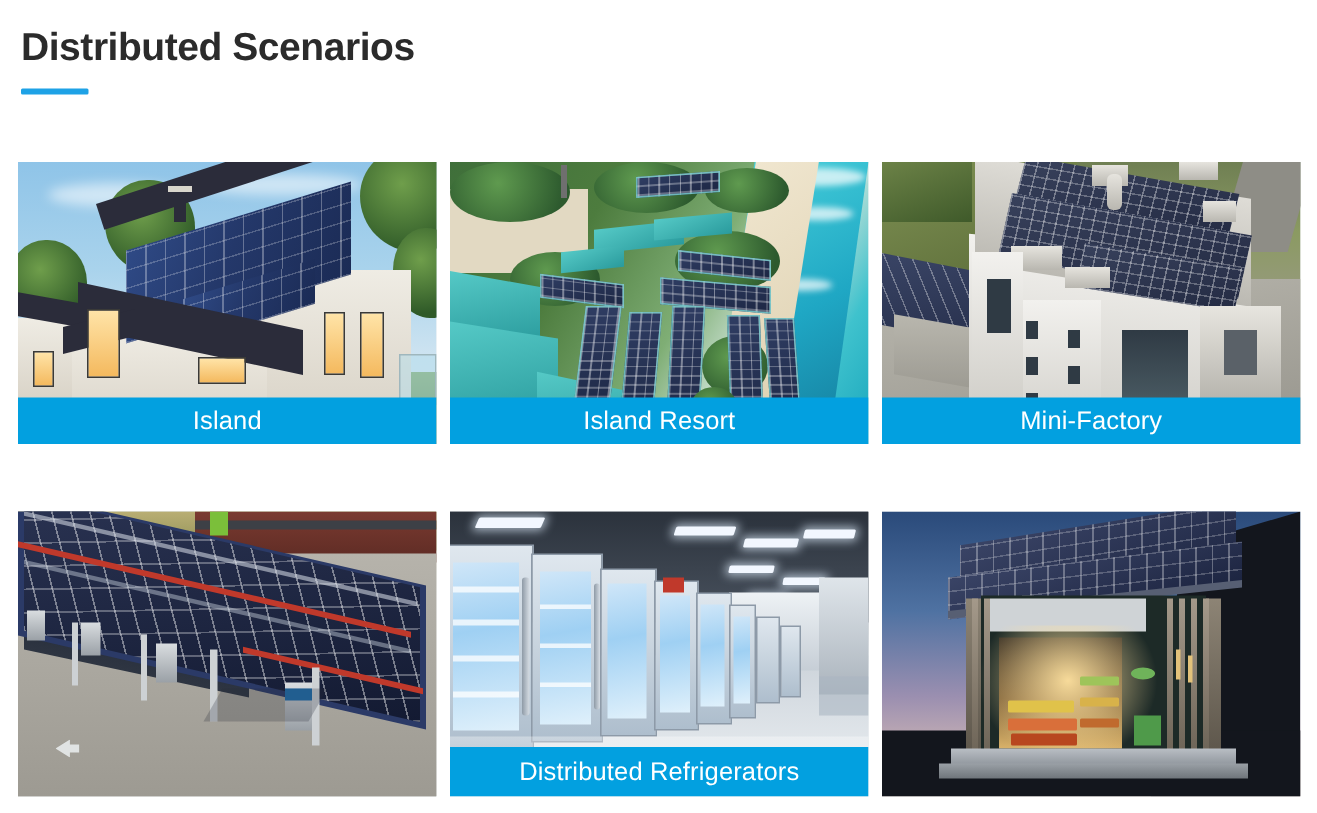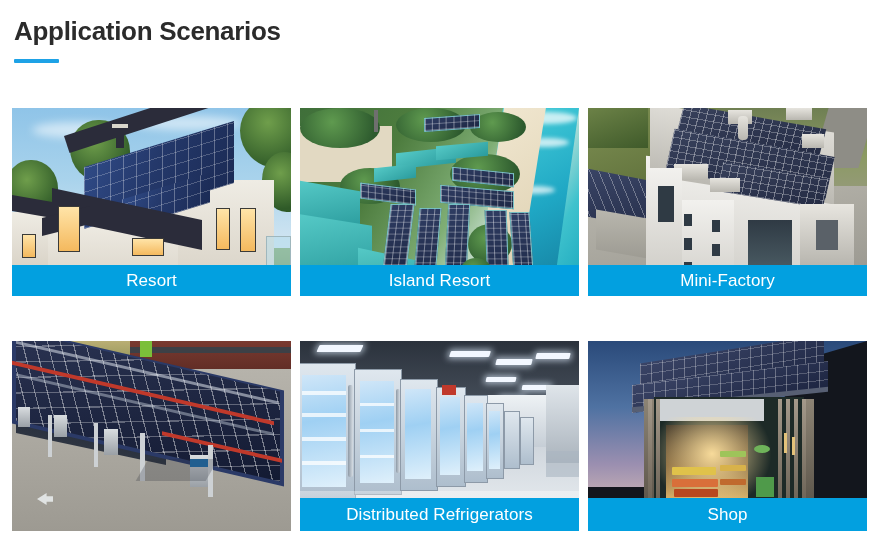--- a/index.html
+++ b/index.html
@@ -175,21 +175,21 @@
   .shop-prod { position:absolute; border-radius:1px; }
   .shop-chair { position:absolute; background:#4f9a4a; }
   .shop-dark { position:absolute; background:#1d2a27; }
 </style>
 </head>
 <body>
 
 <div class="page">
 
   <div class="section-header">
-    <div class="section-title">Application Scenarios</div>
+    <div class="section-title">Distributed Scenarios</div>
     <div class="title-rule"></div>
   </div>
 
   <div class="grid">
 
     <div class="card">
       <div class="thumb">
         <div class="scene">
           <div class="villa-sky"></div>
           <div class="villa-cloud" style="left:20px;top:14px;width:90px;height:16px;"></div>
@@ -218,21 +218,21 @@
           <div class="villa-roof-dark" style="left:104px;top:18px;width:8px;height:22px;"></div>
           <div style="position:absolute;left:100px;top:16px;width:16px;height:4px;background:#d9d6cc;"></div>
 
           <div class="villa-win" style="left:46px;top:98px;width:22px;height:46px;"></div>
           <div class="villa-win" style="left:204px;top:100px;width:14px;height:42px;"></div>
           <div class="villa-win" style="left:228px;top:100px;width:16px;height:44px;"></div>
           <div class="villa-win" style="left:120px;top:130px;width:32px;height:18px;"></div>
           <div style="position:absolute;left:254px;top:128px;width:25px;height:34px;background:rgba(180,220,235,.55);border:1px solid #9fb7bd;"></div>
         </div>
       </div>
-      <div class="caption">Resort</div>
+      <div class="caption">Island</div>
     </div>
 
     <div class="card">
       <div class="thumb">
         <div class="scene">
           <div class="isl-base"></div>
           <div class="isl-ocean" style="right:0;top:0;width:76px;height:188px;transform:skewX(-8deg);transform-origin:top right;"></div>
           <div class="isl-surf" style="right:2px;top:4px;width:60px;height:12px;"></div>
           <div class="isl-surf" style="right:10px;top:30px;width:46px;height:9px;"></div>
           <div class="isl-surf" style="right:24px;top:78px;width:40px;height:8px;"></div>
@@ -423,17 +423,16 @@
           <div class="shop-slat" style="left:214px;top:58px;width:4px;height:104px;"></div>
           <div class="shop-slat" style="left:60px;top:58px;width:4px;height:104px;"></div>
           <div class="shop-slat" style="left:68px;top:58px;width:4px;height:104px;"></div>
           <div style="position:absolute;left:196px;top:92px;width:3px;height:20px;background:#e3c27a;"></div>
           <div style="position:absolute;left:204px;top:96px;width:3px;height:18px;background:#e3c27a;"></div>
 
           <div class="shop-base" style="left:46px;top:158px;width:190px;height:12px;"></div>
           <div class="shop-base" style="left:38px;top:168px;width:206px;height:10px;background:linear-gradient(180deg,#9aa0a6,#6f757b);"></div>
         </div>
       </div>
-      <div class="caption">Shop</div>
     </div>
 
   </div>
 </div>
 
 </body></html>

